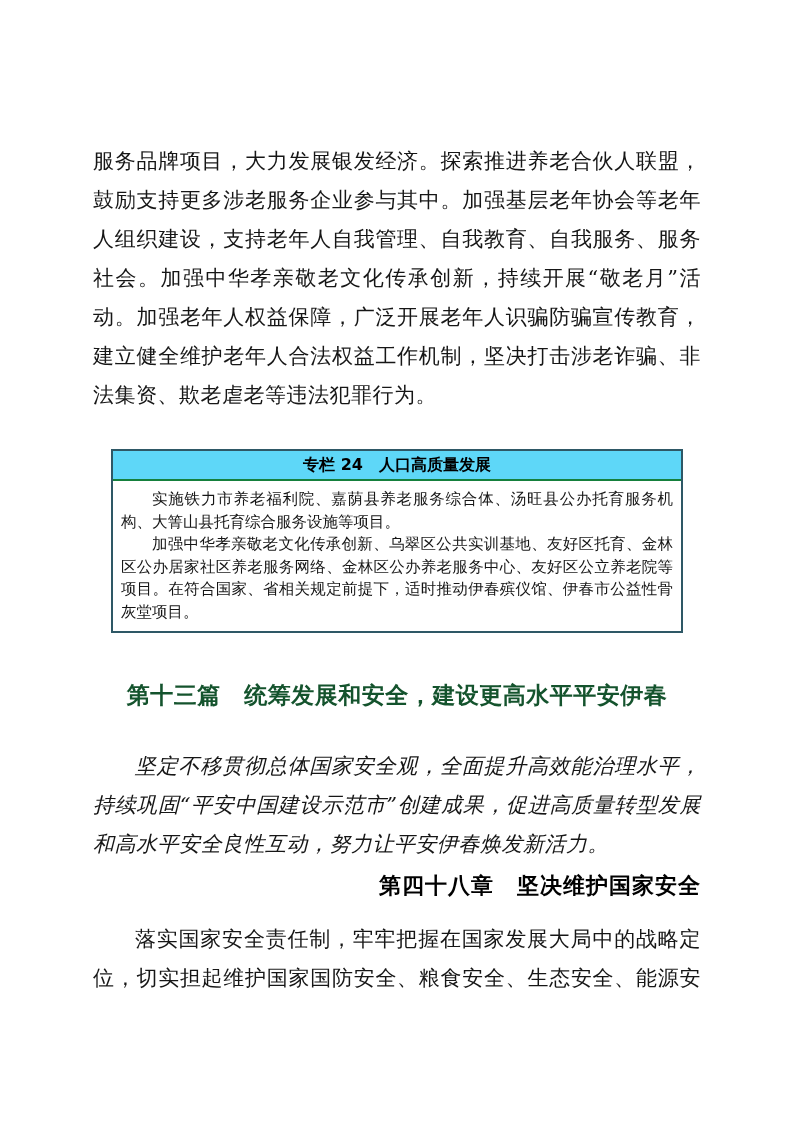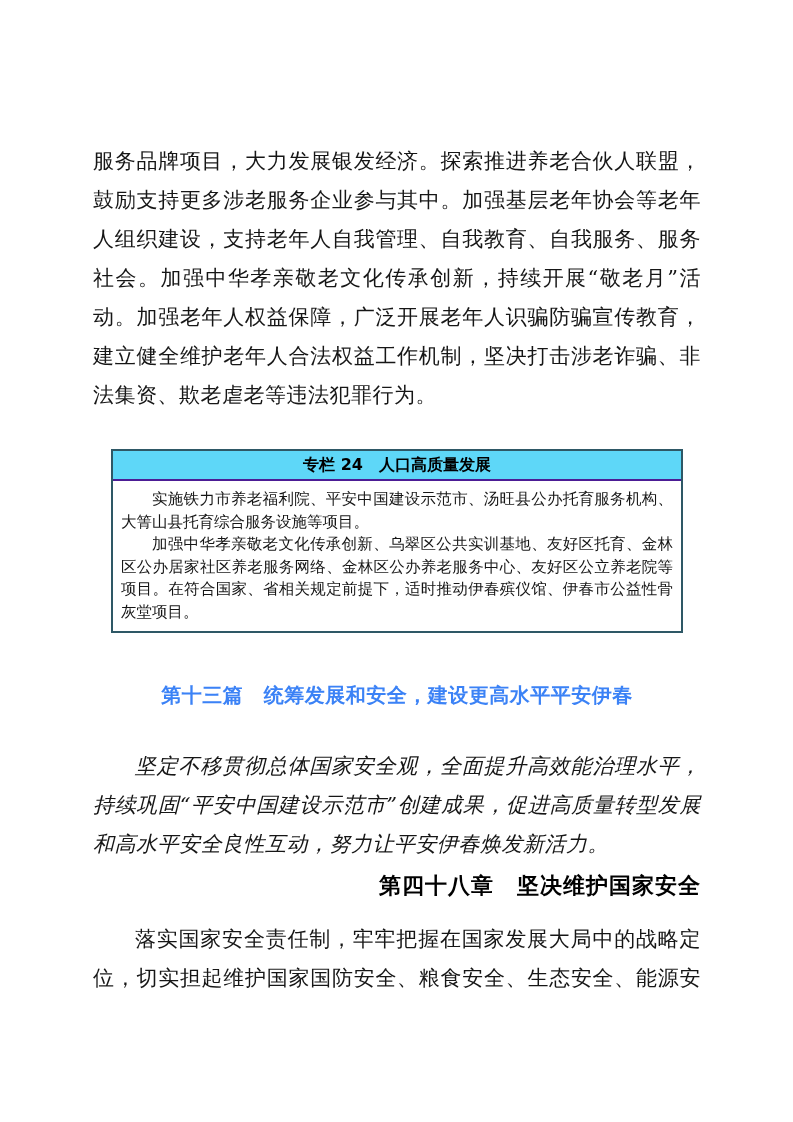--- a/index.html
+++ b/index.html
@@ -29,21 +29,21 @@
   .column-box{
     box-sizing:border-box;
     width:572px;
     margin:34px 0 0 18px;
     border:2px solid #2e5866;
   }
   .column-box-header{
     box-sizing:border-box;
     height:30px;
     background:#5ed7f8;
-    border-bottom:2px solid #4c1d95;
+    border-bottom:2px solid #15803d;
     display:flex;align-items:center;justify-content:center;
     font-family:"DejaVu Sans","Liberation Sans",sans-serif;
     font-weight:bold;
     font-size:16px;
     color:#000000;
   }
   .column-box-body{
     padding:7px 8px 8px 8px;
   }
   .column-box-body p{
@@ -53,23 +53,23 @@
     text-align:justify;
     text-justify:inter-ideograph;
     text-indent:2em;
     color:#161616;
   }
   .section-heading{
     margin:46px 0 1px 0;
     text-align:center;
     font-family:"DejaVu Sans","Liberation Sans",sans-serif;
     font-weight:bold;
-    font-size:20px;
+    font-size:23px;
     line-height:32px;
-    color:#3b82f6;
+    color:#14532d;
     letter-spacing:0.5px;
   }
   .para-after-heading{margin-top:36px;font-style:italic;}
   .chapter-heading{
     margin:4px 0 0 0;
     text-align:right;
     font-family:"DejaVu Serif","Liberation Serif",serif;
     font-weight:bold;
     font-size:22px;
     line-height:34px;
@@ -90,21 +90,21 @@
 <body>
 
 <div class="page">
   <div class="content">
 
     <p class="body-para">服务品牌项目，大力发展银发经济。探索推进养老合伙人联盟，鼓励支持更多涉老服务企业参与其中。加强基层老年协会等老年人组织建设，支持老年人自我管理、自我教育、自我服务、服务社会。加强中华孝亲敬老文化传承创新，持续开展“敬老月”活动。加强老年人权益保障，广泛开展老年人识骗防骗宣传教育，建立健全维护老年人合法权益工作机制，坚决打击涉老诈骗、非法集资、欺老虐老等违法犯罪行为。</p>
 
     <div class="column-box">
       <div class="column-box-header">专栏 24　人口高质量发展</div>
       <div class="column-box-body">
-        <p>实施铁力市养老福利院、平安中国建设示范市、汤旺县公办托育服务机构、大箐山县托育综合服务设施等项目。</p>
+        <p>实施铁力市养老福利院、嘉荫县养老服务综合体、汤旺县公办托育服务机构、大箐山县托育综合服务设施等项目。</p>
         <p>加强中华孝亲敬老文化传承创新、乌翠区公共实训基地、友好区托育、金林区公办居家社区养老服务网络、金林区公办养老服务中心、友好区公立养老院等项目。在符合国家、省相关规定前提下，适时推动伊春殡仪馆、伊春市公益性骨灰堂项目。</p>
       </div>
     </div>
 
     <h1 class="section-heading">第十三篇　统筹发展和安全，建设更高水平平安伊春</h1>
 
     <p class="body-para indent para-after-heading">坚定不移贯彻总体国家安全观，全面提升高效能治理水平，持续巩固“平安中国建设示范市”创建成果，促进高质量转型发展和高水平安全良性互动，努力让平安伊春焕发新活力。</p>
 
     <h2 class="chapter-heading">第四十八章　坚决维护国家安全</h2>
 

